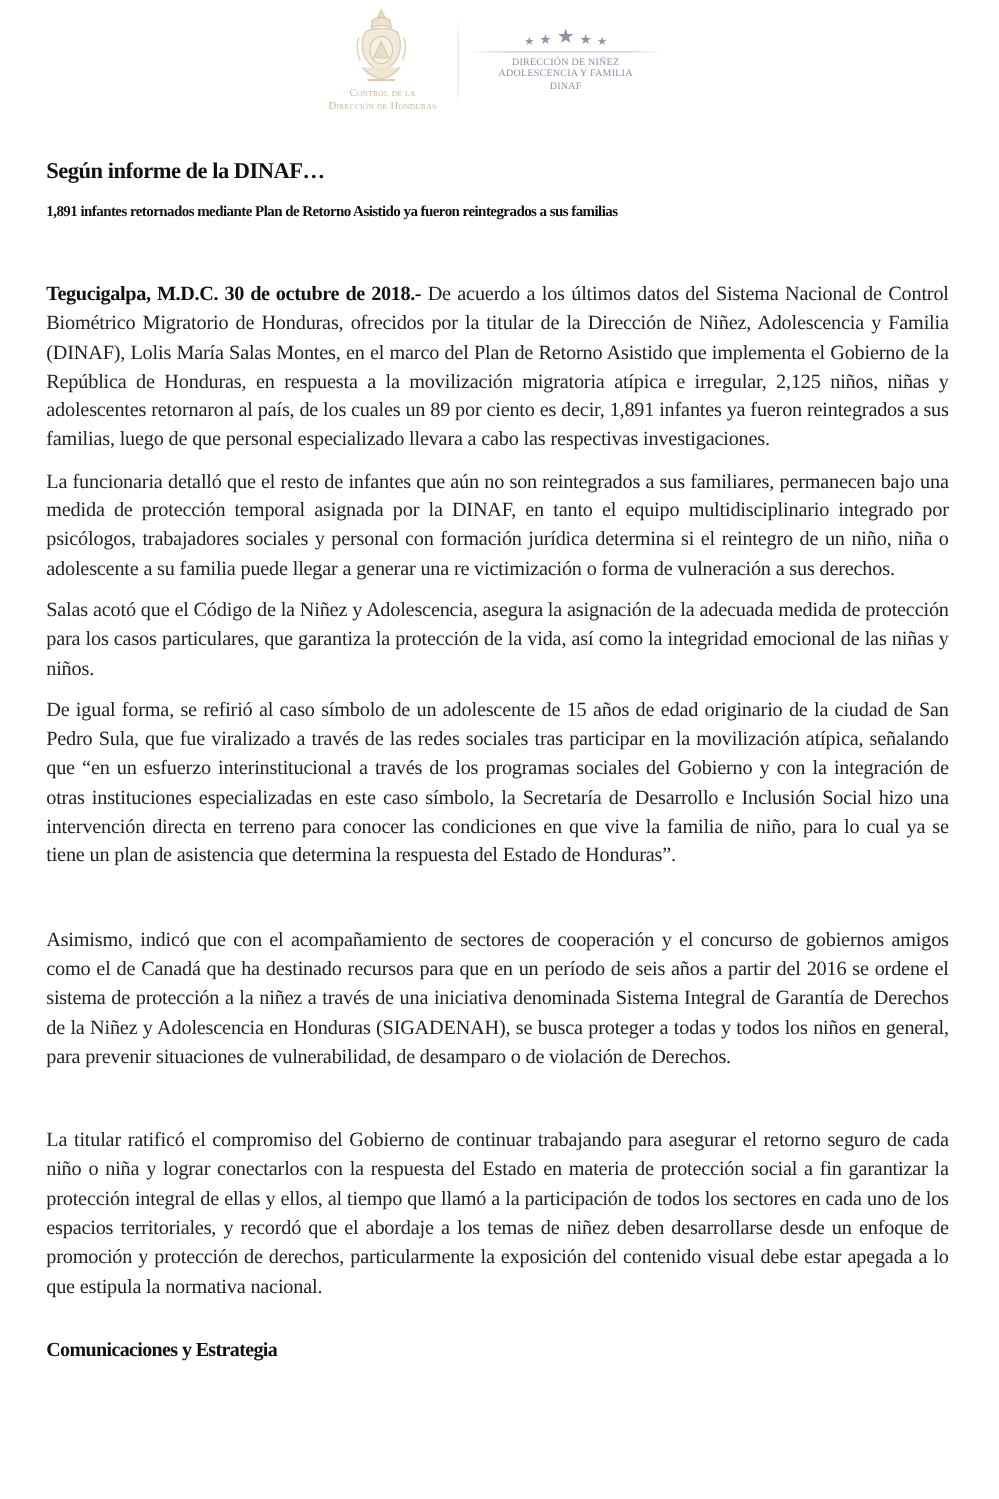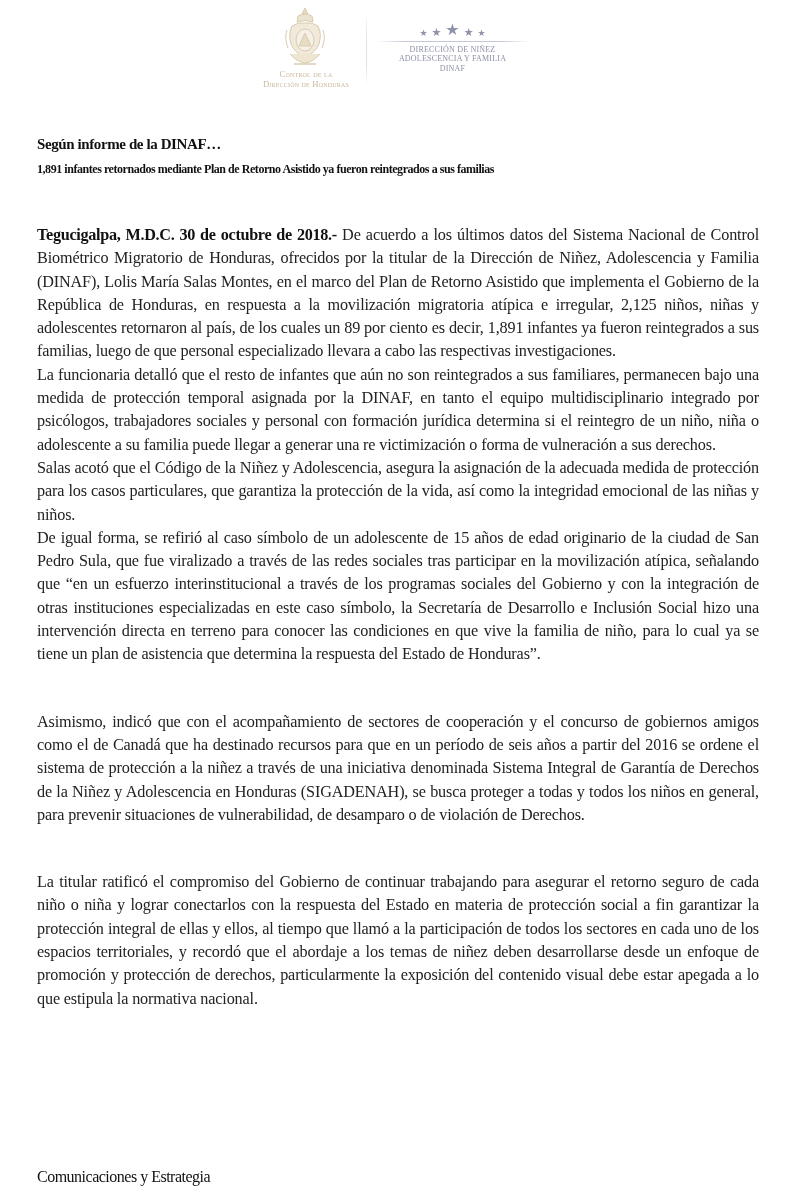--- a/index.html
+++ b/index.html
@@ -93,23 +93,23 @@
   .dinaf-text span { display: block; white-space: nowrap; font-family: Liberation Serif, serif; }
 
   .doc {
     position: absolute;
     left: 37px;
     top: 0;
     width: 722px;
   }
   .kicker {
     position: absolute;
-    top: 136px;
-    left: 0;
-    font-size: 15px;
+    top: 126px;
+    left: 0;
+    font-size: 18px;
     font-weight: bold;
     letter-spacing: -0.4px;
     white-space: nowrap;
     color: #111;
   }
   .headline {
     position: absolute;
     top: 162px;
     left: 0;
     font-size: 12px;
@@ -125,33 +125,33 @@
     width: 722px;
   }
   .body p {
     margin: 0;
     font-size: 16.2px;
     line-height: 23.3px;
     text-align: justify;
     letter-spacing: -0.15px;
     color: #222;
   }
-  .body p.gap-sm { }
+  .body p.gap-sm { margin-top: 10px; }
   .body p.gap-lg { margin-top: 44px; }
   .dateline {
     font-weight: bold;
     color: #111;
     letter-spacing: -0.3px;
   }
   .signature {
     position: absolute;
-    top: 1168px;
+    top: 1072px;
     left: 0;
     font-size: 16px;
-    font-weight: normal;
+    font-weight: bold;
     letter-spacing: -0.5px;
     white-space: nowrap;
     color: #111;
   }
 </style>
 </head>
 <body>
 
 <div class="letterhead">
   <div class="gov-logo">

